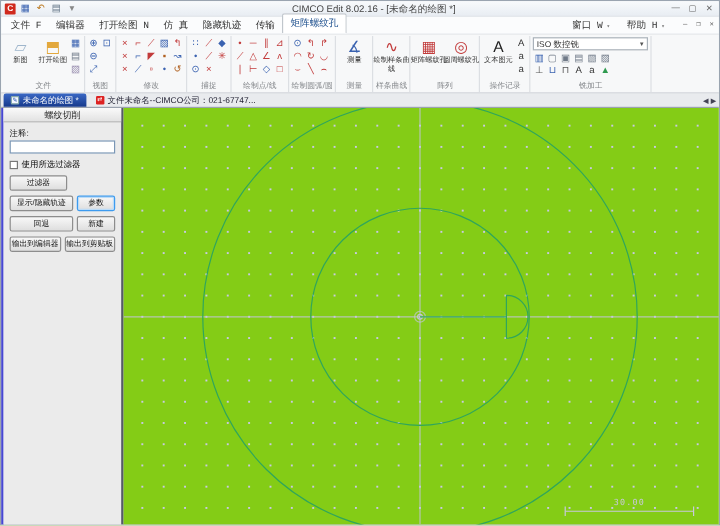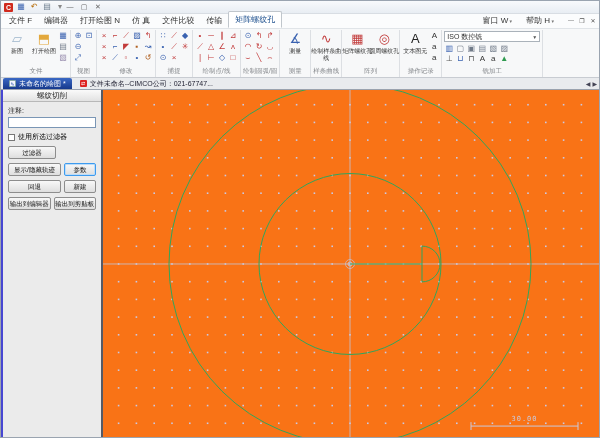--- a/index.html
+++ b/index.html
@@ -9,21 +9,21 @@
   
   #titlebar { height:13px; background:linear-gradient(#f8fafc,#e8edf3); display:flex; align-items:center; padding:0 3px; border-bottom:1px solid #d8dde3; flex:0 0 13px; }
   .qa-icons { display:flex; align-items:center; gap:3px; }
   .qa { width:10px; height:10px; font-size:8px; line-height:10px; text-align:center; }
   .logo-sq { width:9px; height:9px; background:#d02a1e; border-radius:1px; color:#fff; font-size:7px; line-height:9px; text-align:center; font-weight:bold; }
   #title-text { flex:1; text-align:center; font-size:8px; color:#444; white-space:nowrap; overflow:hidden; }
   .winctl { display:flex; gap:4px; }
   .winctl span { font-size:7px; color:#666; width:10px; text-align:center; cursor:default; }
 
   
-  #menubar { height:15px; background:#fbfcfd; display:flex; align-items:flex-end; padding:0 2px; flex:0 0 15px; border-bottom:1px solid #e0e4e8; }
+  #menubar { height:15px; background:#fbfcfd; display:flex; align-items:flex-end; padding:0 2px; flex:0 0 15px; border-bottom:1px solid #e0e4e8;font-family:Liberation Mono, monospace; }
   .menu-item { font-size:8px; color:#333; padding:2px 6px 2px; white-space:nowrap; cursor:default; }
   .menu-item.selected { background:#fff; border:1px solid #c0c6cc; border-bottom:1px solid #fff; border-radius:2px 2px 0 0; color:#1a4d8c; }
   #menu-right { margin-left:auto; display:flex; align-items:center; gap:2px; }
   .caret { font-size:5px; color:#777; }
   .mdictl { display:flex; gap:3px; margin-left:5px; }
   .mdictl span { font-size:6px; color:#555; width:8px; text-align:center; }
 
   
   #ribbon { height:49px; background:#f7f8f9; display:flex; align-items:stretch; padding:1px 1px 0; flex:0 0 49px; border-bottom:1px solid #c8ccd2; overflow:hidden; }
   .rgroup { display:flex; flex-direction:column; border-right:1px solid #dcdfe3; padding:1px 2px 0; flex:0 0 auto; }
@@ -76,34 +76,35 @@
 <div id="app">
 
   <div id="titlebar">
     <div class="qa-icons">
       <div class="logo-sq">C</div>
     <div class="qa" style="color: rgb(58, 98, 176);">▦</div>
         <div class="qa" style="color: rgb(184, 112, 16);">↶</div>
         <div class="qa" style="color: rgb(102, 119, 136);">▤</div>
         <div class="qa" style="color: rgb(136, 136, 136);">▾</div>
       </div>
+    <div id="title-text">CIMCO Edit 8.02.16 - [未命名的绘图 *]</div>
     <div class="winctl">
         <span>—</span>
         <span>▢</span>
         <span>✕</span>
       </div>
   </div>
 
   <div id="menubar">
     <div id="menu-items" style="display:flex;align-items:flex-end;">
         <div class="menu-item">文件 F</div>
         <div class="menu-item">编辑器</div>
         <div class="menu-item">打开绘图 N</div>
         <div class="menu-item">仿 真</div>
-        <div class="menu-item">文件比较</div>
+        <div class="menu-item">隐藏轨迹</div>
         <div class="menu-item">传输</div>
         <div class="menu-item selected">矩阵螺纹孔</div>
       </div>
     <div id="menu-right">
         <div class="menu-item">窗口 W<span class="caret"> ▾</span></div>
         <div class="menu-item">帮助 H<span class="caret"> ▾</span></div>
         <div class="mdictl">
           <span>—</span>
           <span>❐</span>
           <span>✕</span>
@@ -367,21 +368,21 @@
           <div class="btn" style="flex:1.7">回退</div>
           <div class="btn">新建</div>
         </div>
         <div class="btnrow">
           <div class="btn">输出到编辑器</div>
           <div class="btn">输出到剪贴板</div>
         </div>
       </div>
     </div>
 
-    <div id="canvas-wrap" style="background: #f97316;">
+    <div id="canvas-wrap" style="background: #84cc16;">
         <svg viewBox="0 0 496 349" preserveAspectRatio="none">
           <g fill="#c9c9e4">
             <rect x="14.8" y="14.0" width="1.6" height="1.6"></rect>
             <rect x="32.6" y="14.0" width="1.6" height="1.6"></rect>
             <rect x="50.4" y="14.0" width="1.6" height="1.6"></rect>
             <rect x="68.2" y="14.0" width="1.6" height="1.6"></rect>
             <rect x="86.0" y="14.0" width="1.6" height="1.6"></rect>
             <rect x="103.8" y="14.0" width="1.6" height="1.6"></rect>
             <rect x="121.6" y="14.0" width="1.6" height="1.6"></rect>
             <rect x="139.4" y="14.0" width="1.6" height="1.6"></rect>

